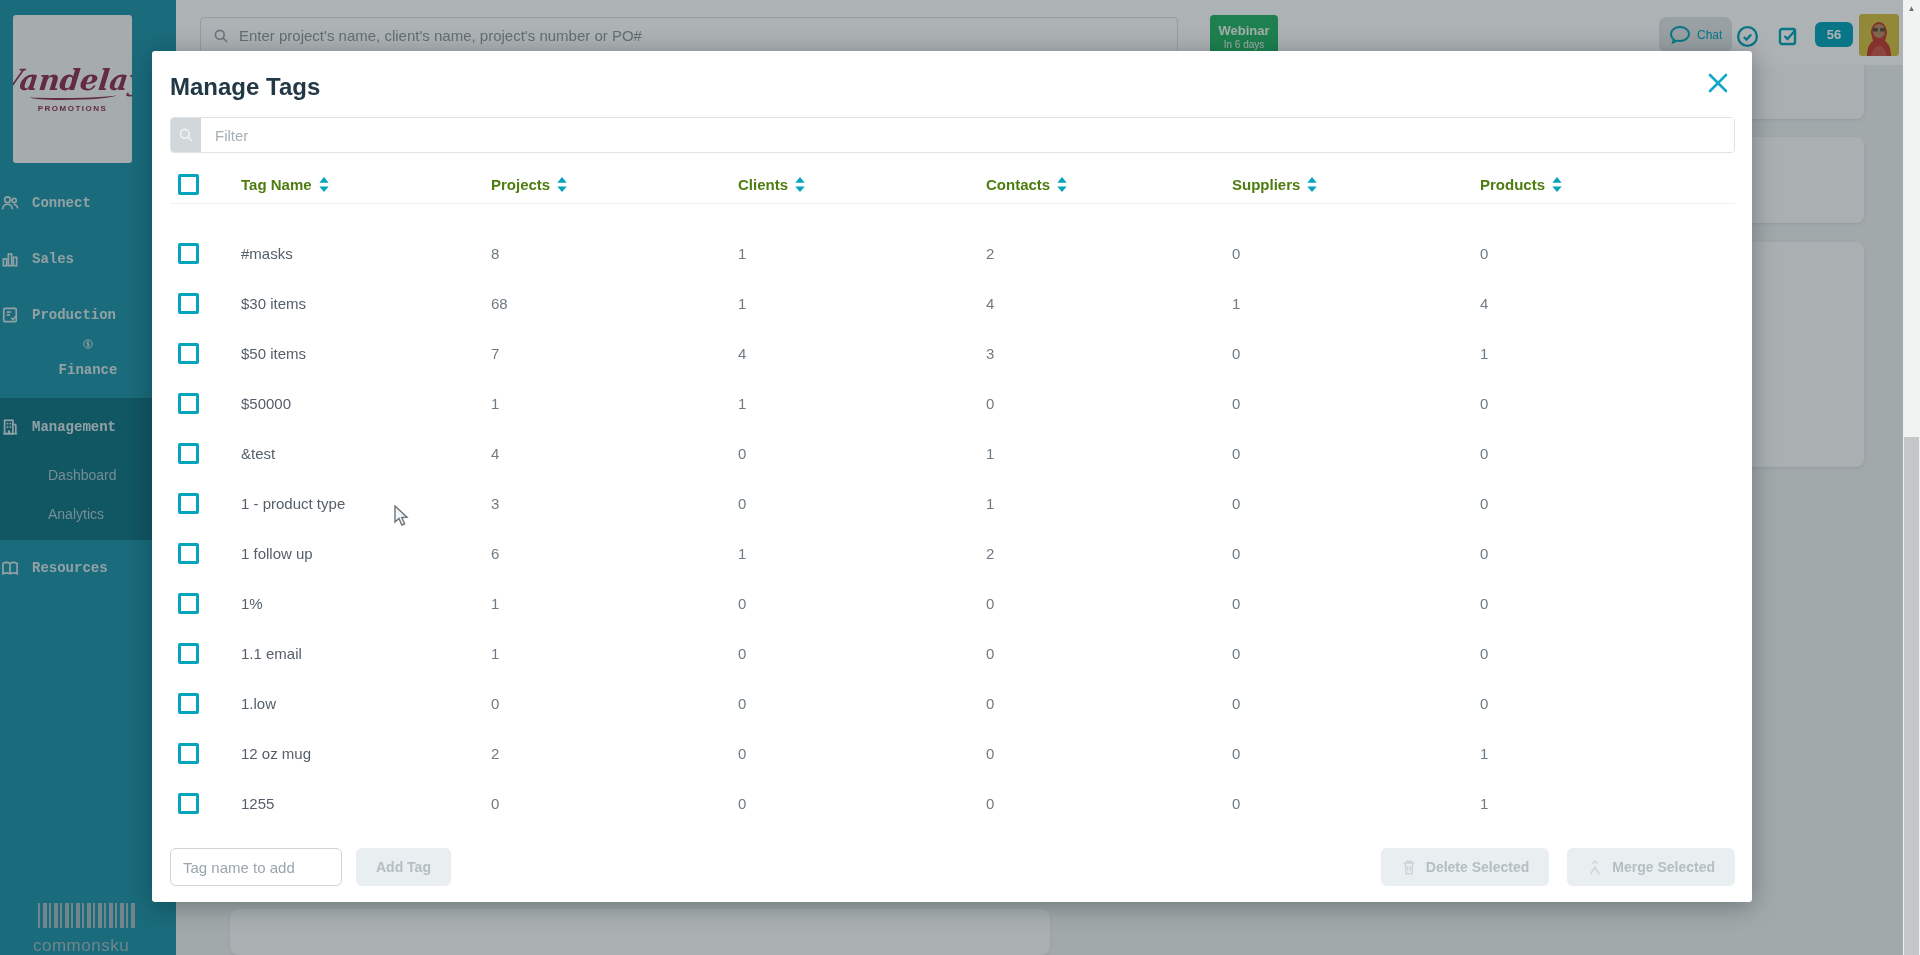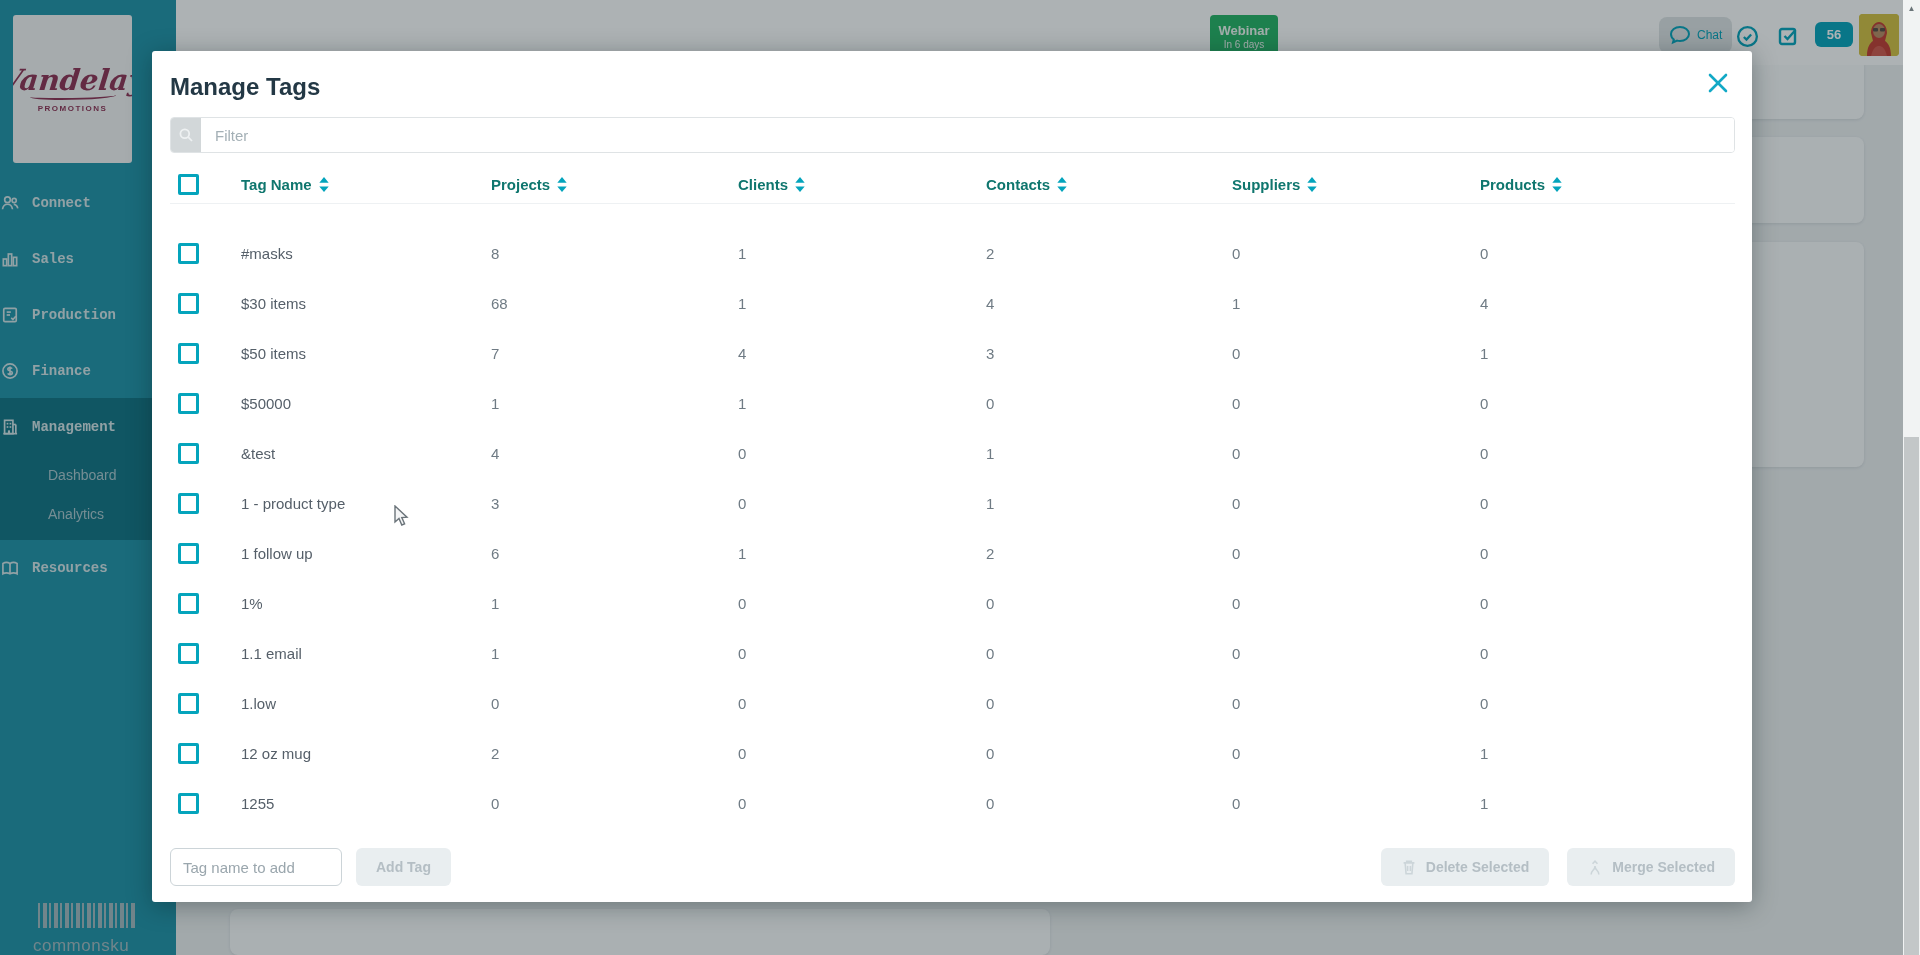--- a/index.html
+++ b/index.html
@@ -55,21 +55,21 @@
     box-shadow:0 4px 24px rgba(10,25,30,.35);z-index:10;}
   .m-title{position:absolute;left:18px;top:22px;font-size:24px;font-weight:bold;color:#233845;}
   .m-close{position:absolute;right:22px;top:20px;width:24px;height:24px;color:#12a9c6;cursor:pointer;}
   .filter-group{position:absolute;left:18px;top:66px;right:17px;height:36px;display:flex;border:1px solid #dfe3e5;border-radius:4px;overflow:hidden;}
   .filter-icon-box{width:30px;background:#d2d7d9;display:flex;align-items:center;justify-content:center;color:#eef1f2;}
   .filter-group input{flex:1;border:none;outline:none;padding:0 14px;font:15px "Liberation Sans",sans-serif;color:#54626b;}
   .filter-group input::placeholder{color:#a4b0b6;}
 
   .tgrid{display:grid;grid-template-columns:71px 250px 247px 248px 246px 248px auto;align-items:center;}
   .thead{position:absolute;left:18px;right:17px;top:115px;height:38px;border-bottom:1px solid #eef1f3;}
-  .th{display:flex;align-items:center;gap:7px;font-size:15px;font-weight:bold;color:#0f766e;cursor:pointer;}
+  .th{display:flex;align-items:center;gap:7px;font-size:15px;font-weight:bold;color:#4d7c0f;cursor:pointer;}
   .sort{color:var(--accent);flex:none;}
   .cbx{width:21px;height:21px;border:3px solid var(--accent);border-radius:2px;background:#fff;margin-left:8px;cursor:pointer;}
   .tbody{position:absolute;left:18px;right:17px;top:177px;}
   .trow{height:50px;}
   .td-name{font-size:15px;color:#555f69;}
   .td-num{font-size:15px;color:#6f7b84;}
 
   .m-footer{position:absolute;left:18px;right:17px;bottom:16px;height:38px;display:flex;align-items:center;justify-content:space-between;}
   .f-left{display:flex;align-items:center;gap:14px;height:38px;}
   .f-right{display:flex;align-items:center;gap:18px;height:38px;}
@@ -90,20 +90,27 @@
 <body>
 
 <div class="stage">
 
   <div class="card" style="left:1700px;top:58px;width:164px;height:61px;"></div>
   <div class="card" style="left:1700px;top:137px;width:164px;height:86px;"></div>
   <div class="card" style="left:1700px;top:242px;width:164px;height:225px;"></div>
   <div class="card" style="left:230px;top:909px;width:820px;height:46px;"></div>
 
   <header class="topbar">
+    <div class="g-search">
+      <svg width="16" height="16" viewBox="0 0 20 20" fill="none" stroke="#98a4aa" stroke-width="2">
+          <circle cx="8.5" cy="8.5" r="5.5"></circle>
+          <line x1="12.8" y1="12.8" x2="17.5" y2="17.5"></line>
+        </svg>
+      <input type="text" placeholder="Enter project's name, client's name, project's number or PO#" style="">
+    </div>
     <div class="webinar">
       <span class="l1">Webinar</span>
       <span class="l2">In 6 days</span>
     </div>
     <div class="chat-pill">
       <svg width="26" height="24" viewBox="0 0 26 24" fill="none" stroke="currentColor" stroke-width="2">
           <path d="M13 4c5 0 9 3 9 7s-4 7-9 7c-1 0-2-.1-2.9-.4L6 19.5l.8-3C5.1 15.2 4 13.2 4 11c0-4 4-7 9-7z"></path>
         </svg>
       <span class="lbl">Chat</span>
     </div>
@@ -155,21 +162,21 @@
     </div>
     <div class="nav-item" style="top:295px;">
       <svg width="20" height="20" viewBox="0 0 24 24" fill="none" stroke="currentColor" stroke-width="2">
           <rect x="4.5" y="4" width="15" height="16" rx="1.5"></rect>
           <line x1="8" y1="8.5" x2="13" y2="8.5"></line>
           <line x1="8" y1="12" x2="12" y2="12"></line>
           <path d="M13.5 15.5l2 2 3.5-4"></path>
         </svg>
       <span class="nl">Production</span>
     </div>
-    <div class="nav-item" style="top:351px;">
+    <div class="nav-item" style="top:338px;flex-direction:column;">
       <svg width="20" height="20" viewBox="0 0 24 24" fill="none" stroke="currentColor" stroke-width="2">
           <circle cx="12" cy="12" r="8.5"></circle>
           <path d="M14.5 9.2c-.5-.9-1.4-1.4-2.5-1.4-1.5 0-2.6.9-2.6 2.1 0 2.9 5.4 1.4 5.4 4.3 0 1.3-1.2 2.2-2.8 2.2-1.2 0-2.2-.6-2.7-1.5M12 6.5v11"></path>
         </svg>
       <span class="nl">Finance</span>
     </div>
     <div class="nav-item" style="top:407px;">
       <svg width="20" height="20" viewBox="0 0 24 24" fill="none" stroke="currentColor" stroke-width="2">
           <rect x="5.5" y="4" width="10" height="16"></rect>
           <line x1="15.5" y1="9" x2="19" y2="9"></line>

